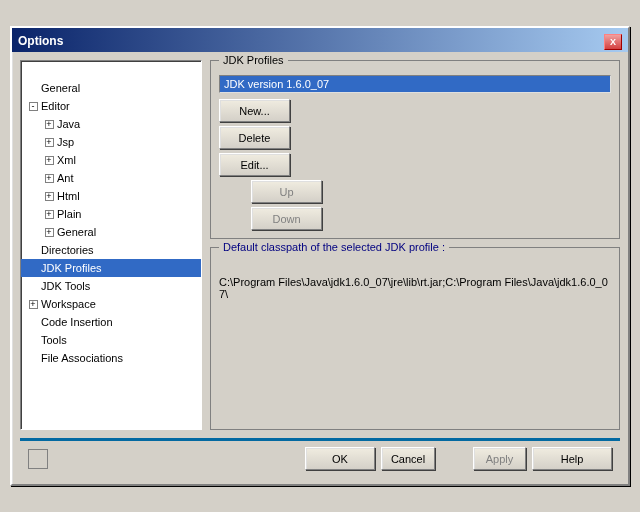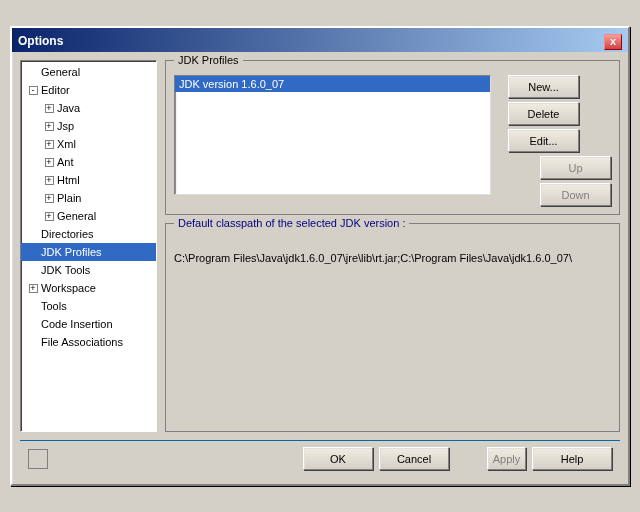--- a/index.html
+++ b/index.html
@@ -70,29 +70,29 @@
     }
 
     .main-content {
       display: flex;
       flex: 1;
       gap: 8px;
     }
 
     
     .tree-panel {
-      width: 137px;
+      width: 182px;
       background: white;
       border: 1px solid #808080;
       border-right-color: #ffffff;
       border-bottom-color: #ffffff;
       box-shadow: inset 1px 1px 0 #404040;
       overflow-y: auto;
       flex-shrink: 0;
-      padding: 2px 0;
+      padding: 18px 0;
     }
 
     .tree-item {
       padding: 1px 4px 1px 0;
       cursor: pointer;
       white-space: nowrap;
       display: flex;
       align-items: center;
       color: #000;
     }
@@ -149,21 +149,22 @@
       position: absolute;
       top: -7px;
       left: 8px;
       background: #d4d0c8;
       padding: 0 4px;
       font-size: 11px;
     }
 
     .profiles-area {
       display: flex;
-      gap: 17px;
+      gap: 6px;
+      flex-direction: column;
     }
 
     .profiles-listbox {
       flex: 1;
       height: 120px;
       background: white;
       border: 1px solid #808080;
       border-right-color: #dfdfdf;
       border-bottom-color: #dfdfdf;
       box-shadow: inset 1px 1px 1px #808080;
@@ -231,21 +232,21 @@
       font-size: 11px;
       word-break: break-all;
     }
 
     
     .bottom-bar {
       display: flex;
       align-items: center;
       justify-content: flex-end;
       padding: 6px 8px;
-      border-top: 1px solid #0369a1;
+      border-top: 3px solid #0369a1;
       gap: 6px;
       flex-shrink: 0;
       background: #d4d0c8;
     }
 
     .bottom-bar-left {
       flex: 1;
       display: flex;
       align-items: center;
     }
@@ -255,25 +256,25 @@
       height: 20px;
       border: 1px solid #808080;
       background: #d4d0c8;
     }
 
     .win-button-ok {
       width: 70px;
     }
 
     .win-button-cancel {
-      width: 70px;
+      width: 54px;
     }
 
     .win-button-apply {
-      width: 39px;
+      width: 53px;
     }
 
     .win-button-help {
       width: 80px;
     }
   </style>
 </head>
 <body>
 
 <div class="dialog-window">
@@ -366,26 +367,26 @@
 
         <div class="tree-item indent-1">
           <span class="tree-expander has-children">
             <span class="expander-box">+</span>
           </span>
           <span>Workspace</span>
         </div>
 
         <div class="tree-item indent-1">
           <span class="tree-expander"></span>
+          <span>Code Insertion</span>
+        </div>
+
+        <div class="tree-item indent-1">
+          <span class="tree-expander"></span>
           <span>Tools</span>
-        </div>
-
-        <div class="tree-item indent-1">
-          <span class="tree-expander"></span>
-          <span>Code Insertion</span>
         </div>
 
         <div class="tree-item indent-1">
           <span class="tree-expander"></span>
           <span>File Associations</span>
         </div>
       </div>
 
       <div class="right-panel">
 
@@ -399,21 +400,21 @@
               <button class="win-button">New...</button>
               <button class="win-button">Delete</button>
               <button class="win-button">Edit...</button>
               <button class="win-button" disabled="">Up</button>
               <button class="win-button" disabled="">Down</button>
             </div>
           </div>
         </div>
 
         <div class="classpath-group">
-          <span class="classpath-label">Default classpath of the selected JDK version :</span>
+          <span class="classpath-label">Default classpath of the selected JDK profile :</span>
           <div class="classpath-value">C:\Program Files\Java\jdk1.6.0_07\jre\lib\rt.jar;C:\Program Files\Java\jdk1.6.0_07\</div>
         </div>
 
       </div>
     </div>
 
     <div class="bottom-bar">
       <div class="bottom-bar-left">
         <div class="bottom-hint"></div>
       </div>

